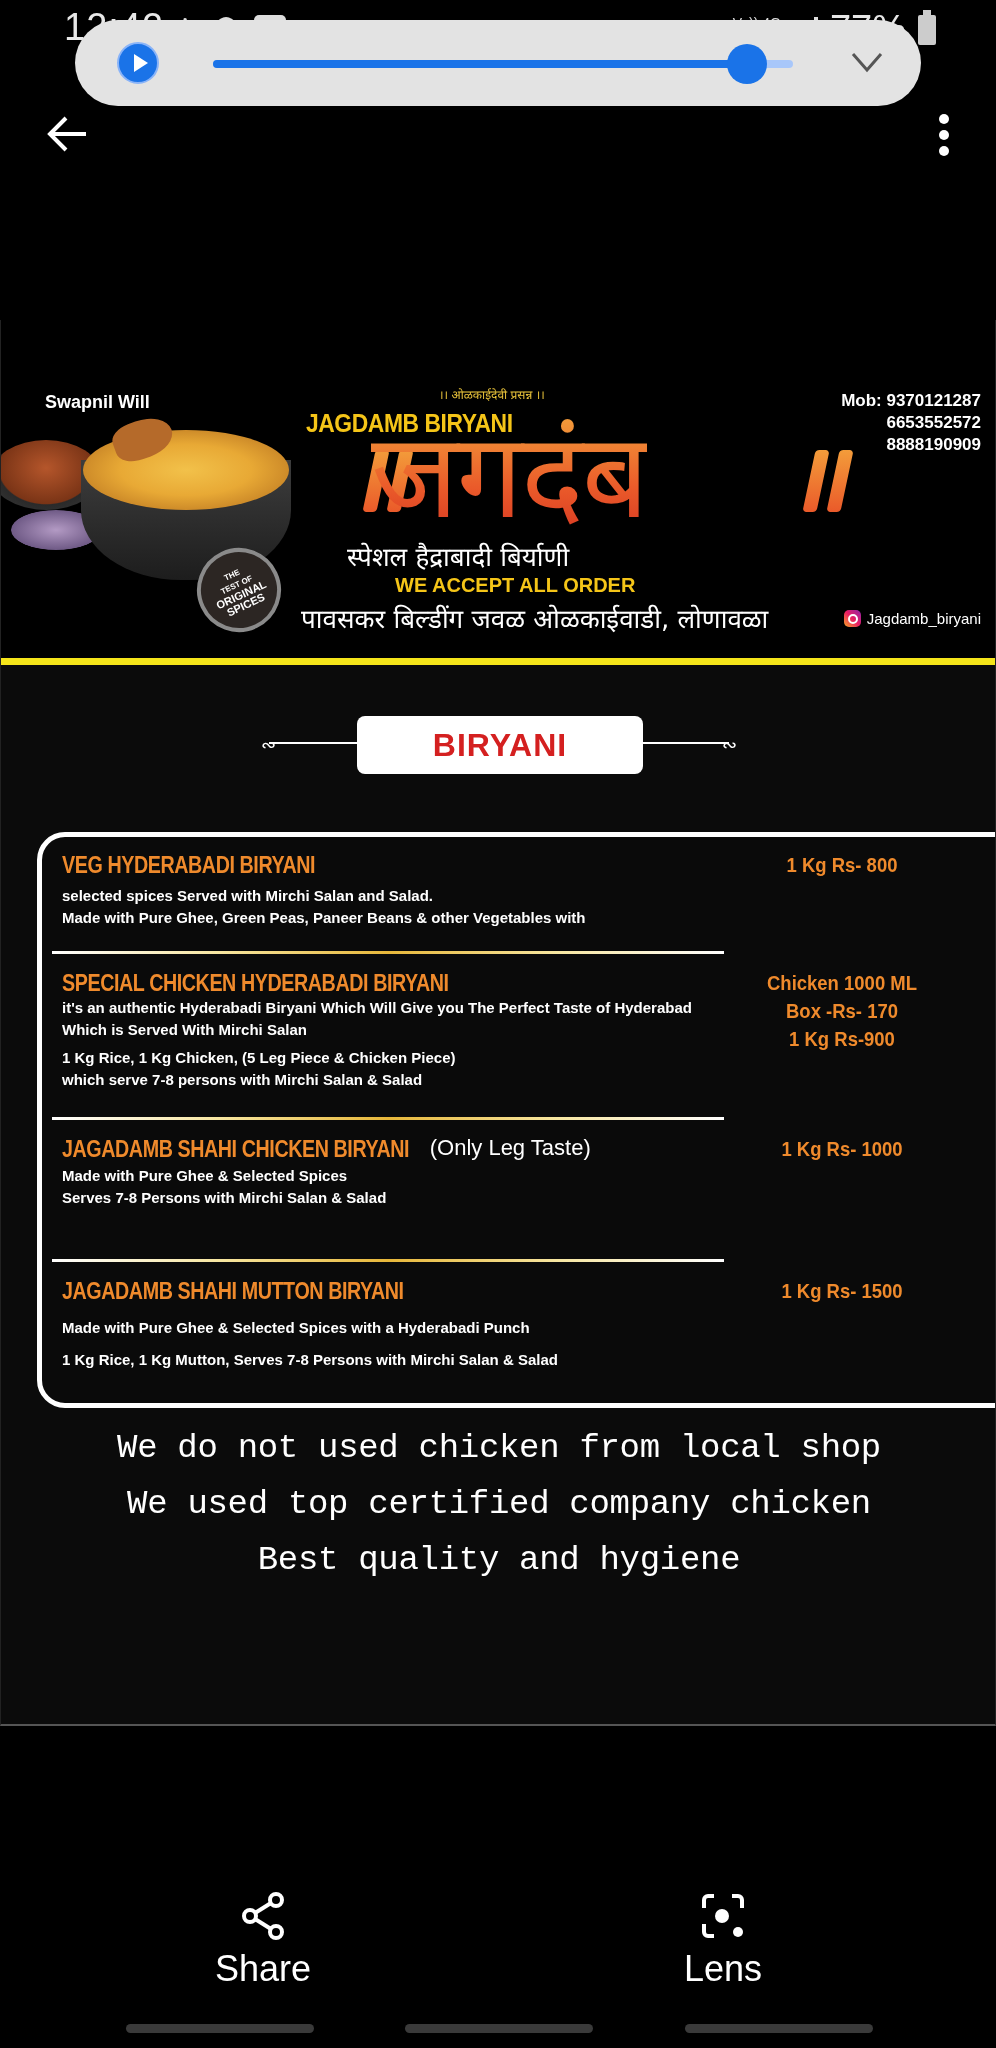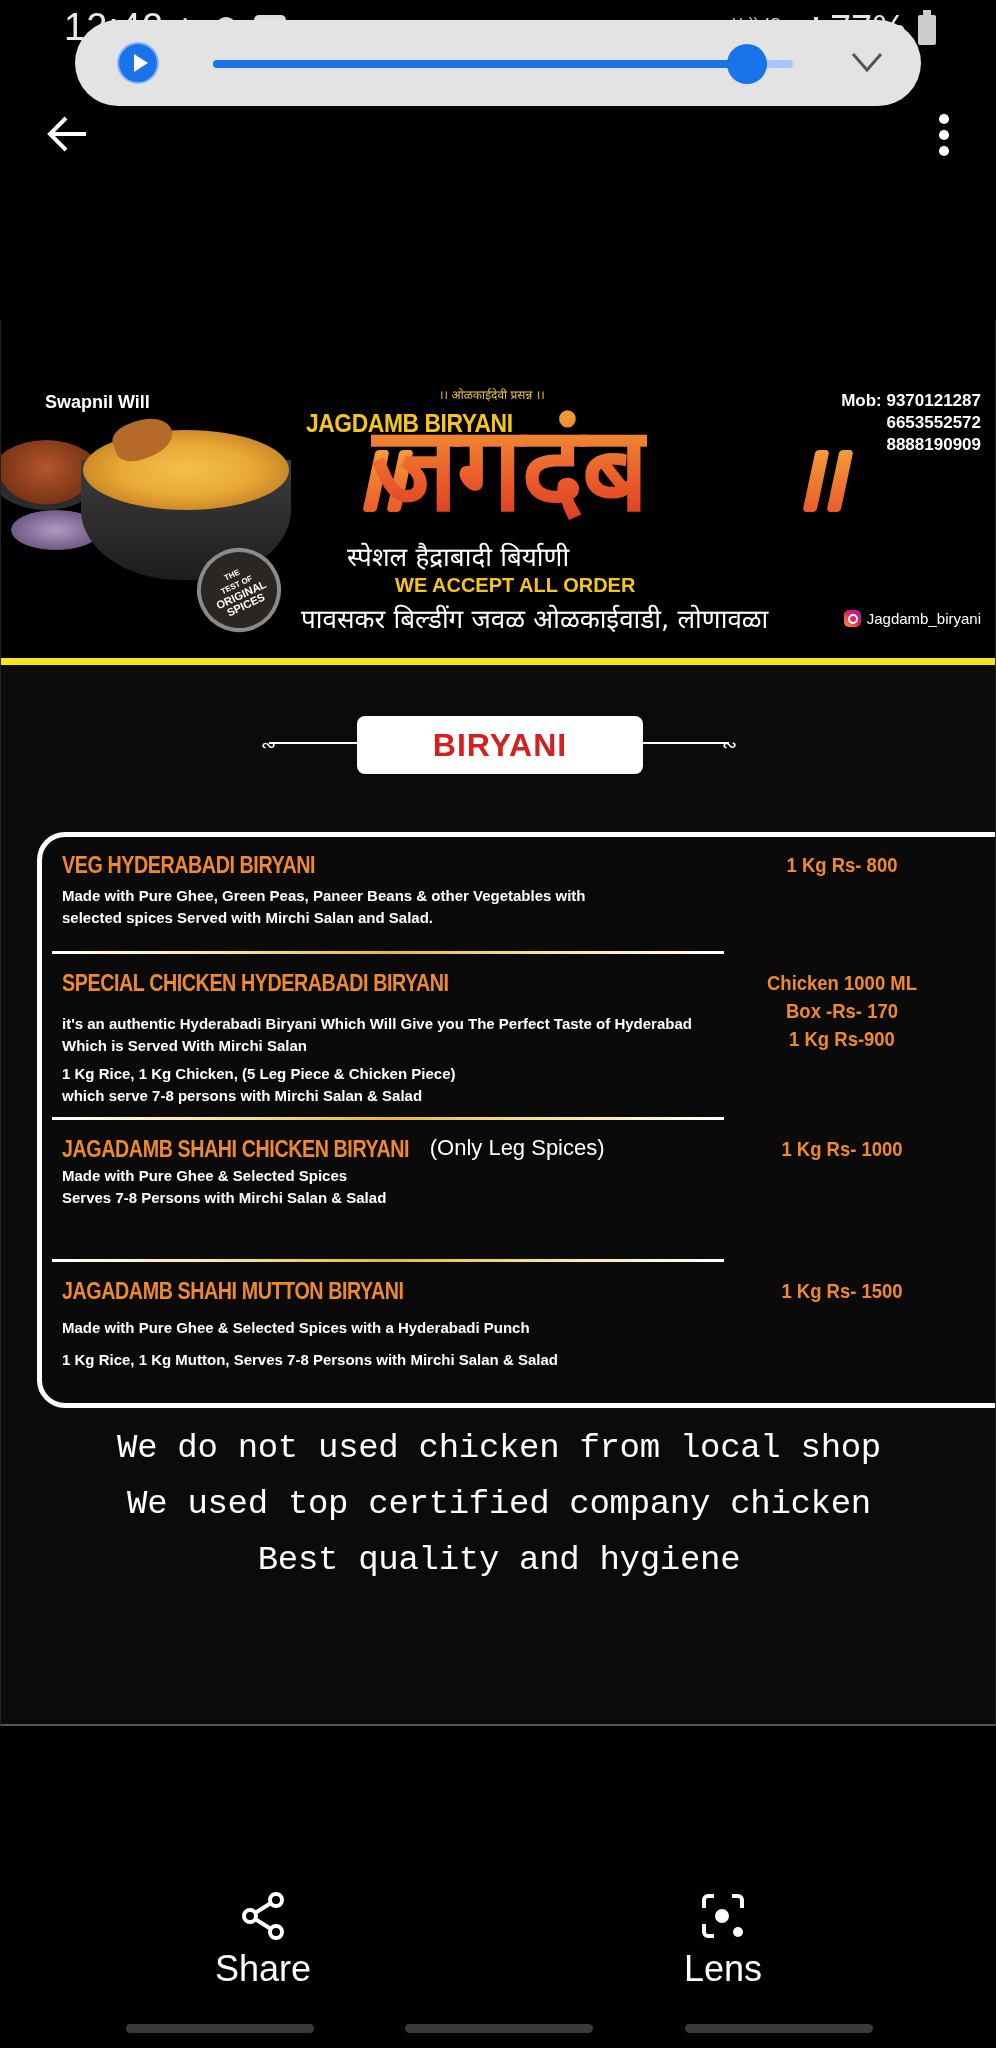--- a/index.html
+++ b/index.html
@@ -47,21 +47,21 @@
   .rice { position: absolute; left: 82px; top: 0px; width: 206px; height: 80px; border-radius: 50%; background: radial-gradient(ellipse at 50% 50%, #f2c14a 0%, #e8a935 45%, #c98627 75%, #444 77%, #2d2d2d 100%); }
   .leg { position: absolute; left: 112px; top: -10px; width: 60px; height: 38px; background: #b56a2a; border-radius: 40% 60% 55% 45%; transform: rotate(-20deg); }
   .onion { position: absolute; left: 10px; top: 80px; width: 90px; height: 40px; border-radius: 50%; background: radial-gradient(ellipse, #b39ac4 0%, #6f5a86 70%, transparent 72%); }
   .badge { position: absolute; left: 196px; top: 228px; width: 84px; height: 84px; border-radius: 50%; background: #2c2623; border: 4px solid #8a8a8a; display: flex; align-items: center; justify-content: center; transform: rotate(-25deg); }
   .badge-inner { text-align: center; line-height: 11px; color: #fff; font-weight: bold; }
   .badge-inner .small { font-size: 8px; display: block; }
   .badge-inner .big { font-size: 11px; display: block; }
 
   .tagline-top { position: absolute; left: 438px; top: 66px; font-size: 12px; color: #e8c23a; }
   .brand-en { position: absolute; left: 305px; top: 88px; font-size: 26px; font-weight: bold; color: #f5c518; letter-spacing: -0.5px; transform: scaleX(0.88); transform-origin: left; font-family: "Liberation Sans Narrow", "Liberation Sans", sans-serif; }
-  .brand-mr { position: absolute; left: 370px; top: 90px; font-size: 118px; font-weight: bold; line-height: 1; background: linear-gradient(180deg, #f39c3a 0%, #ea5a2a 60%, #d93a22 100%); -webkit-background-clip: text; background-clip: text; color: transparent; letter-spacing: -2px; font-family: "DejaVu Sans", sans-serif; }
+  .brand-mr { position: absolute; left: 370px; top: 97px; font-size: 118px; font-weight: normal; line-height: 1; background: linear-gradient(180deg, #f39c3a 0%, #ea5a2a 60%, #d93a22 100%); -webkit-background-clip: text; background-clip: text; color: transparent; letter-spacing: -2px; font-family: "DejaVu Sans", sans-serif; }
   .bars { position: absolute; top: 130px; display: flex; gap: 10px; }
   .bars i { display: block; width: 14px; height: 62px; background: linear-gradient(#f39c3a, #ea5a2a); transform: skewX(-12deg); border-radius: 4px; }
   .sub-mr { position: absolute; left: 346px; top: 218px; font-size: 26px; color: #fff; font-family: "DejaVu Sans", sans-serif; }
   .accept { position: absolute; left: 394px; top: 254px; font-size: 20px; font-weight: bold; color: #f5c518; }
   .addr { position: absolute; left: 300px; top: 280px; font-size: 26px; color: #fff; font-family: "DejaVu Sans", sans-serif; }
   .mob { position: absolute; right: 16px; top: 70px; text-align: right; font-size: 17px; font-weight: bold; line-height: 22px; color: #fff; }
   .insta { position: absolute; right: 16px; top: 290px; font-size: 15px; color: #fff; display: flex; align-items: center; gap: 6px; }
   .insta-ico { width: 17px; height: 17px; border-radius: 5px; background: linear-gradient(45deg, #f9a825, #e91e63, #8e24aa); position: relative; }
   .insta-ico::after { content: ""; position: absolute; left: 4px; top: 4px; width: 6px; height: 6px; border: 2px solid #fff; border-radius: 50%; }
 
@@ -203,49 +203,49 @@
     <div class="section-title">BIRYANI</div>
     <div class="flourish r"></div>
     <span class="flourish-end" style="right:-8px">∾</span>
   </div>
 
   <div class="menu-box">
 
     <div class="item" style="top:14px">
       <div class="item-name">VEG HYDERABADI BIRYANI</div>
       <div class="item-desc" style="margin-top:6px">
+        <div>selected spices Served with Mirchi Salan and Salad.</div>
         <div>Made with Pure Ghee, Green Peas, Paneer Beans &amp; other Vegetables with</div>
-        <div>selected spices Served with Mirchi Salan and Salad.</div>
       </div>
       <div class="price" style="top:0">
         <div>1 Kg Rs- 800</div>
       </div>
     </div>
     <div class="rule" style="top:114px"></div>
 
     <div class="item" style="top:132px">
       <div class="item-name">SPECIAL CHICKEN HYDERABADI BIRYANI</div>
-      <div class="item-desc" style="margin-top:16px">
+      <div class="item-desc" style="margin-top:0">
         <div>it's an authentic Hyderabadi Biryani Which Will Give you The Perfect Taste of Hyderabad</div>
         <div>Which is Served With Mirchi Salan</div>
         <div style="margin-top:6px">1 Kg Rice, 1 Kg Chicken, (5 Leg Piece &amp; Chicken Piece)</div>
         <div>which serve 7-8 persons with Mirchi Salan &amp; Salad</div>
       </div>
       <div class="price" style="top:0">
         <div>Chicken 1000 ML</div>
         <div>Box -Rs- 170</div>
         <div>1 Kg Rs-900</div>
       </div>
     </div>
     <div class="rule" style="top:280px"></div>
 
     <div class="item" style="top:298px">
       <div>
         <span class="item-name">JAGADAMB SHAHI CHICKEN BIRYANI</span>
-        <span class="item-note" style="margin-left:-60px">(Only Leg Spices)</span>
+        <span class="item-note" style="margin-left:-60px">(Only Leg Taste)</span>
       </div>
       <div class="item-desc" style="margin-top:2px">
         <div>Made with Pure Ghee &amp; Selected Spices</div>
         <div>Serves 7-8 Persons with Mirchi Salan &amp; Salad</div>
       </div>
       <div class="price" style="top:0">
         <div>1 Kg Rs- 1000</div>
       </div>
     </div>
     <div class="rule" style="top:422px"></div>

